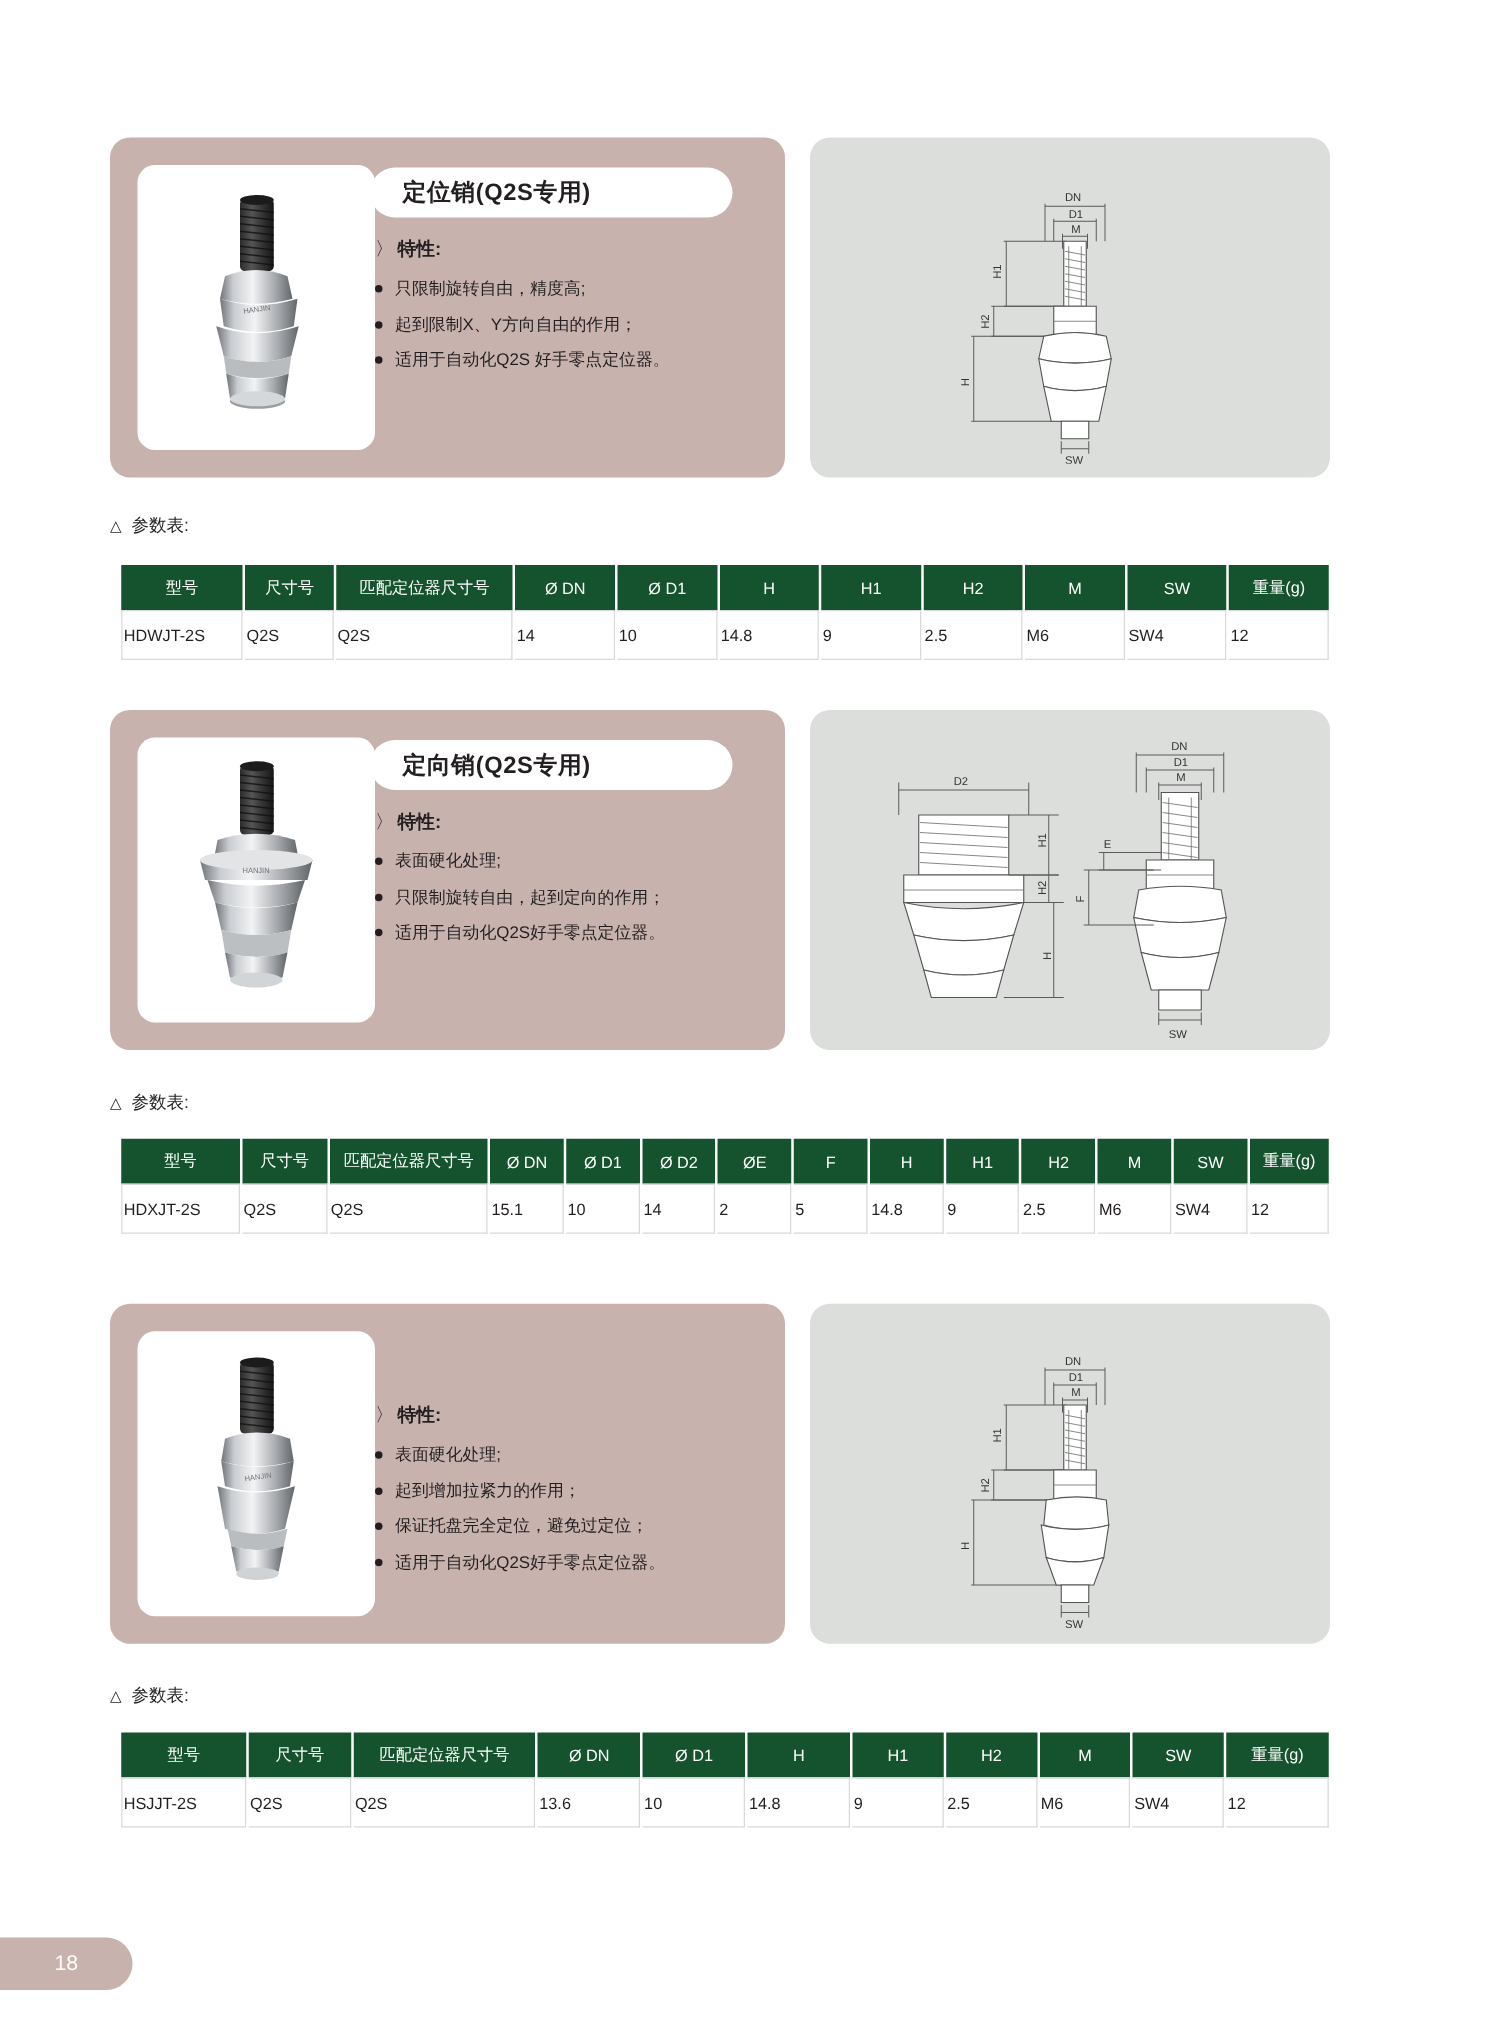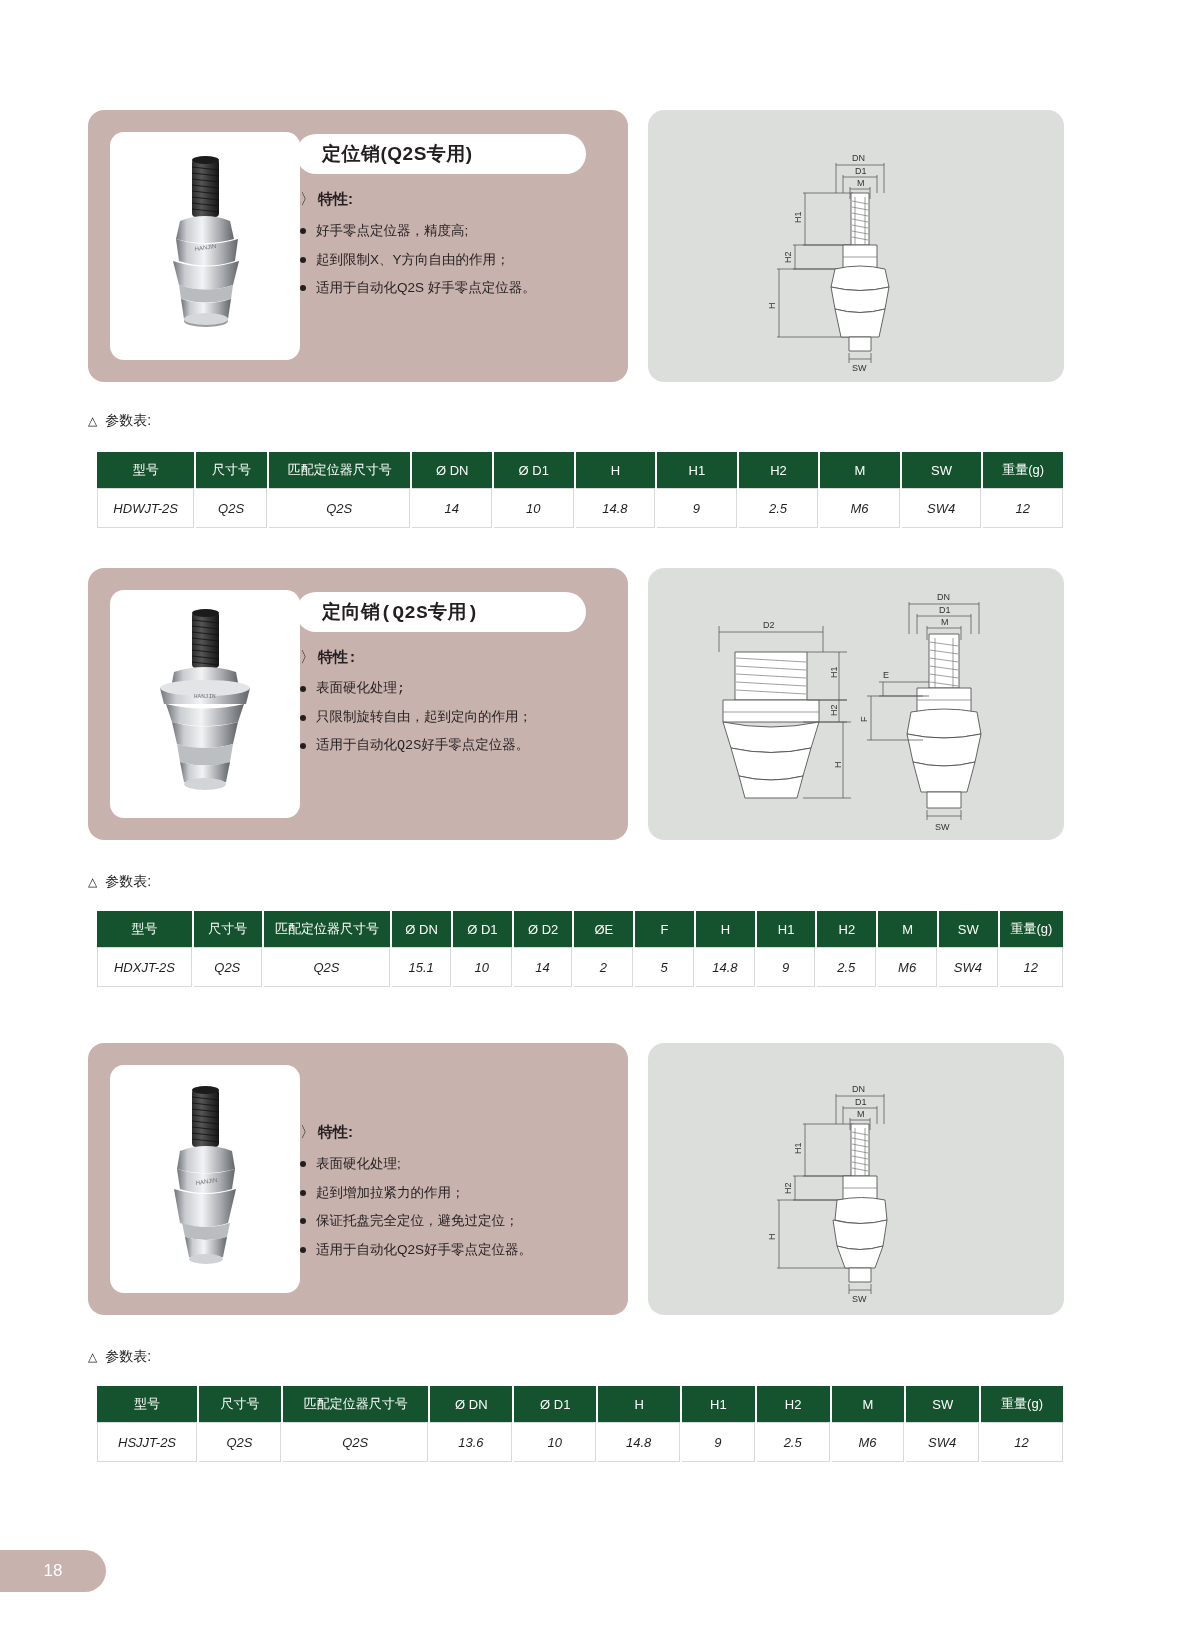--- a/index.html
+++ b/index.html
@@ -136,26 +136,24 @@
     font-weight: normal;
     height: 34px;
     text-align: center;
     vertical-align: middle;
   }
   table.param td {
     background: #ffffff;
     color: #231f20;
     font-size: 13px;
     height: 36px;
-    text-align: center;
     vertical-align: middle;
     border-right: 1px solid #d9d9d9;
     border-bottom: 1px solid #d9d9d9;
     border-top: 1px solid #d9d9d9;
-    font-style: italic;
   }
   table.param td:first-child { border-left: 1px solid #d9d9d9; }
 
   
   .footer-tab {
     position: absolute;
     left: 0;
     bottom: 36px;
     width: 106px;
     height: 42px;
@@ -228,21 +226,21 @@
           </svg>
         </div>
         <div class="title-pill">
           <span>定位销(Q2S专用)</span>
         </div>
         <div class="features">
           <div class="feat-head">
             <span class="chev">〉</span><span>特性:</span>
           </div>
           <ul class="feat-list">
-            <li>好手零点定位器，精度高;</li>
+            <li>只限制旋转自由，精度高;</li>
             <li>起到限制X、Y方向自由的作用；</li>
             <li>适用于自动化Q2S 好手零点定位器。</li>
           </ul>
         </div>
       </div>
 
       <div class="panel-right" style="height:272px;">
         <svg width="250" height="250" viewBox="0 0 250 250">
 
           <g class="dim">
@@ -347,21 +345,21 @@
           <td>M6</td>
           <td>SW4</td>
           <td>12</td>
         </tr>
       </tbody>
     </table>
   </div>
 
   <div class="block" style="top:568px;">
     <div class="row">
-      <div class="panel-left" style="height:272px;font-family:Liberation Mono, monospace;">
+      <div class="panel-left" style="height:272px;">
         <div class="photo-card" style="height:228px;">
           <svg width="150" height="212" viewBox="0 0 150 212">
             <defs>
               <linearGradient id="g2" x1="0" y1="0" x2="1" y2="0">
                 <stop offset="0%" stop-color="#6f7276"></stop>
                 <stop offset="18%" stop-color="#cacdd1"></stop>
                 <stop offset="45%" stop-color="#f2f3f4"></stop>
                 <stop offset="75%" stop-color="#a5a8ac"></stop>
                 <stop offset="100%" stop-color="#616467"></stop>
               </linearGradient>

